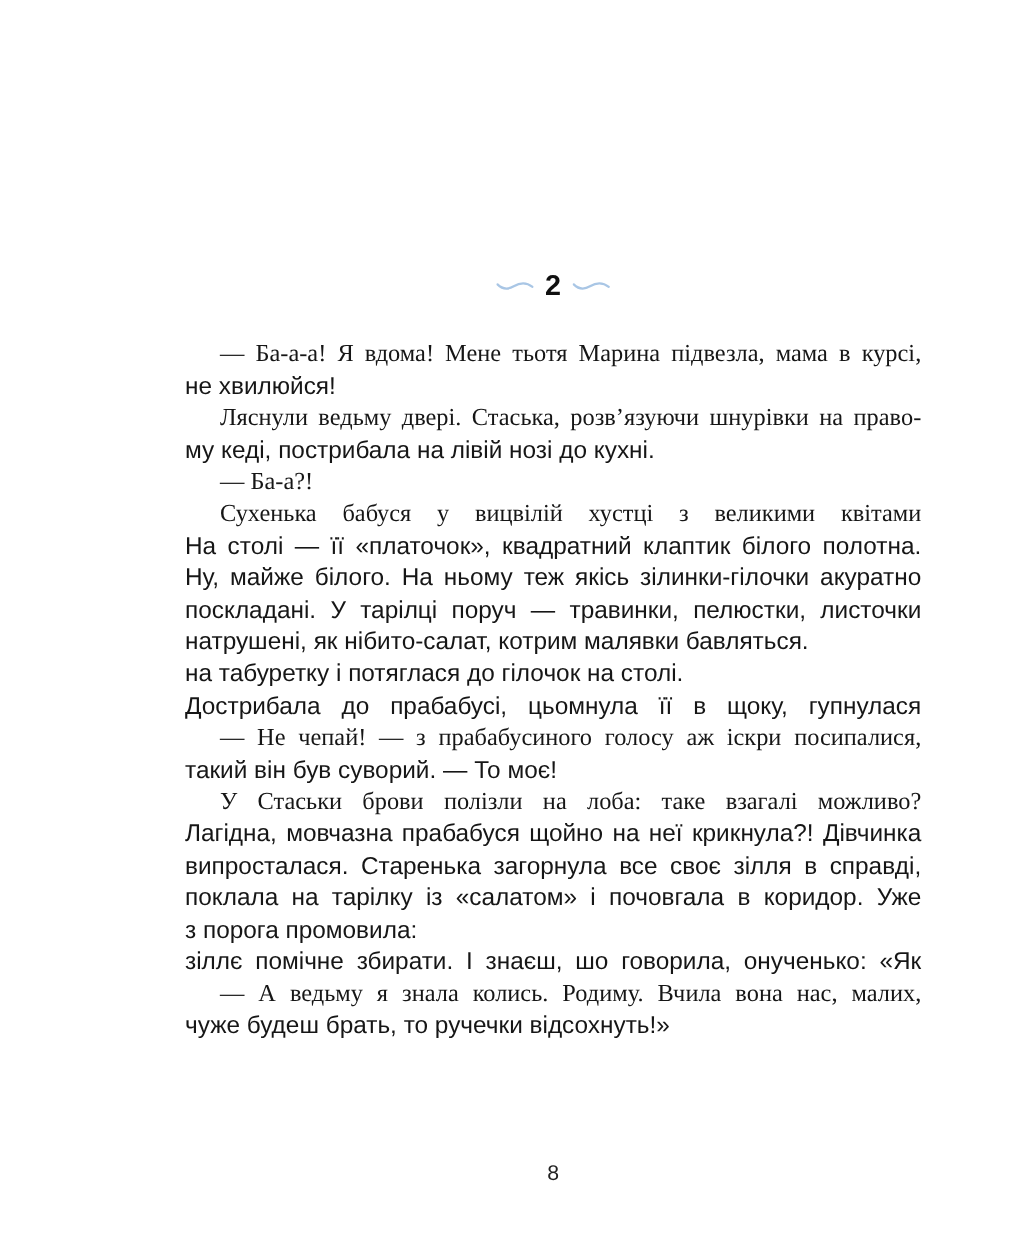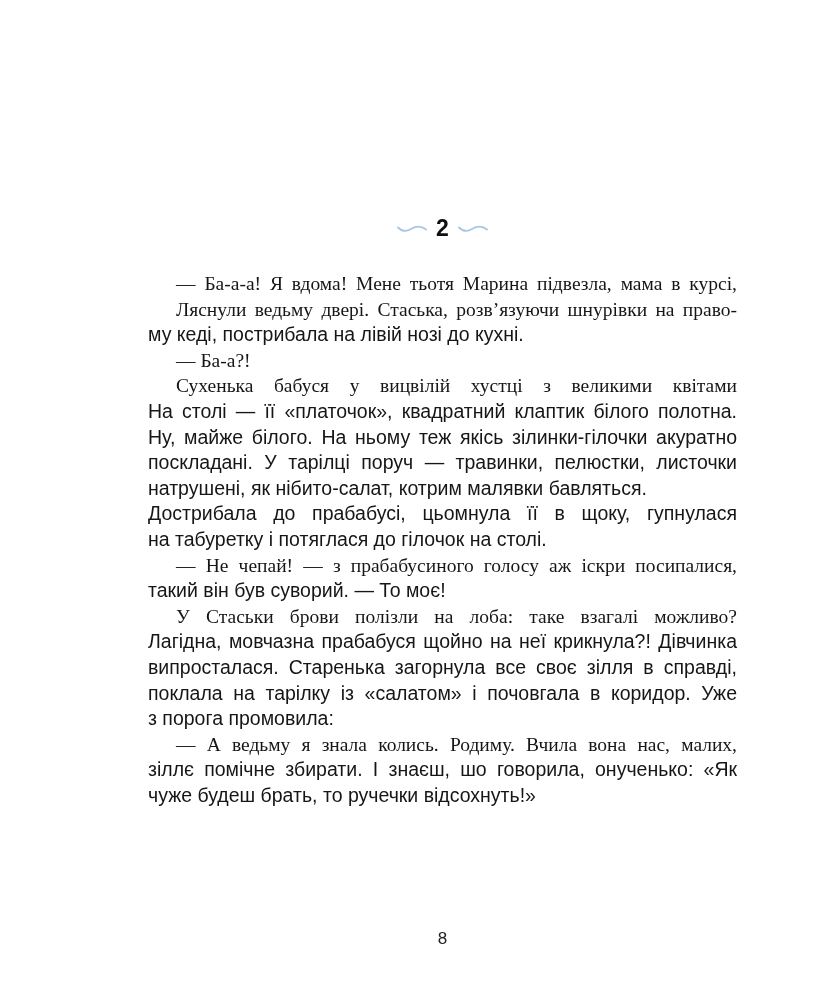--- a/index.html
+++ b/index.html
@@ -61,37 +61,38 @@
       <path d="M1 3.5 C 5 7.5, 9 8, 14 5 C 19 2, 24 1.5, 29 5.5" fill="none" stroke="#a9c6e5" stroke-width="1.8" stroke-linecap="round"></path>
     </svg>
     <span class="chapter-num">2</span>
     <svg class="wave" width="30" height="10" viewBox="0 0 30 10">
       <path d="M1 3.5 C 5 7.5, 9 8, 14 5 C 19 2, 24 1.5, 29 5.5" fill="none" stroke="#a9c6e5" stroke-width="1.8" stroke-linecap="round"></path>
     </svg>
   </div>
 
   <div class="body-text" id="body-text">
       <div class="line first fill">— Ба-а-а! Я вдома! Мене тьотя Марина підвезла, мама в курсі,</div>
+      <div class="line">не хвилюйся!</div>
       <div class="line first fill">Ляснули ведьму двері. Стаська, розв’язуючи шнурівки на право-</div>
       <div class="line">му кеді, пострибала на лівій нозі до кухні.</div>
       <div class="line first">— Ба-а?!</div>
       <div class="line first fill">Сухенька бабуся у вицвілій хустці з великими квітами</div>
       <div class="line fill bold">На столі — її «платочок», квадратний клаптик білого полотна.</div>
       <div class="line fill">Ну, майже білого. На ньому теж якісь зілинки-гілочки акуратно</div>
       <div class="line fill">поскладані. У тарілці поруч — травинки, пелюстки, листочки</div>
       <div class="line">натрушені, як нібито-салат, котрим малявки бавляться.</div>
+      <div class="line">на табуретку і потяглася до гілочок на столі.</div>
       <div class="line fill">Дострибала до прабабусі, цьомнула її в щоку, гупнулася</div>
-      <div class="line">на табуретку і потяглася до гілочок на столі.</div>
       <div class="line first fill">— Не чепай! — з прабабусиного голосу аж іскри посипалися,</div>
       <div class="line">такий він був суворий. — То моє!</div>
       <div class="line first fill">У Стаськи брови полізли на лоба: таке взагалі можливо?</div>
       <div class="line fill">Лагідна, мовчазна прабабуся щойно на неї крикнула?! Дівчинка</div>
       <div class="line fill">випросталася. Старенька загорнула все своє зілля в справді,</div>
       <div class="line fill">поклала на тарілку із «салатом» і почовгала в коридор. Уже</div>
       <div class="line">з порога промовила:</div>
+      <div class="line fill">зіллє помічне збирати. І знаєш, шо говорила, онученько: «Як</div>
       <div class="line first fill">— А ведьму я знала колись. Родиму. Вчила вона нас, малих,</div>
-      <div class="line fill">зіллє помічне збирати. І знаєш, шо говорила, онученько: «Як</div>
       <div class="line">чуже будеш брать, то ручечки відсохнуть!»</div>
     </div>
 
   <div class="page-number">8</div>
 
 </div>
 
 </body></html>

